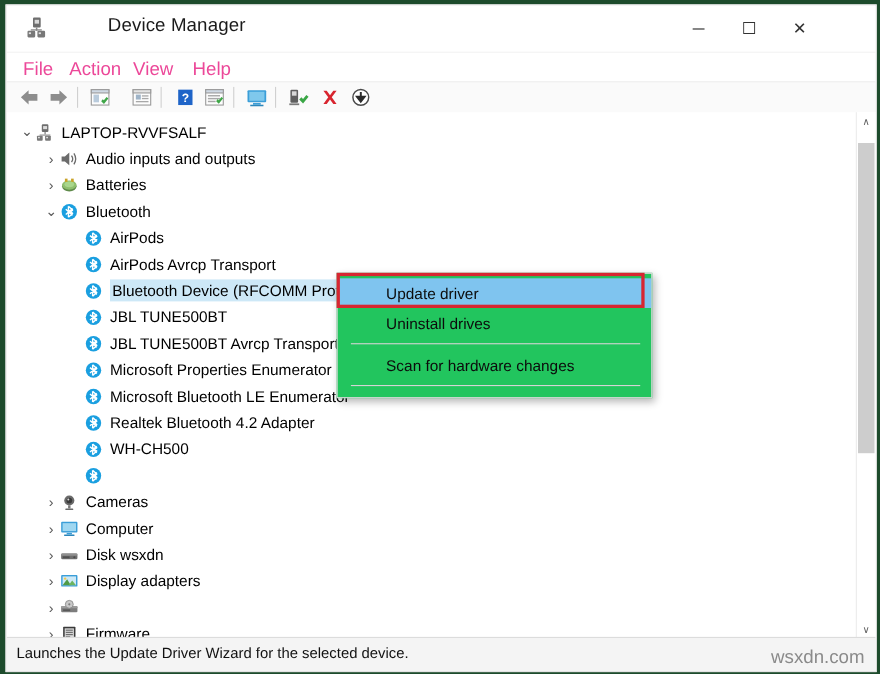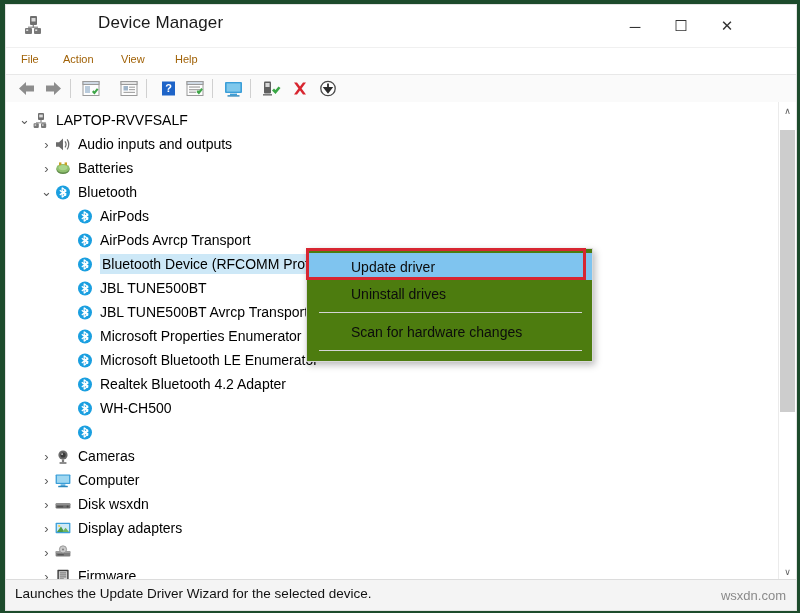--- a/index.html
+++ b/index.html
@@ -48,21 +48,21 @@
 
   
   #menubar{
     position:relative;
     height:26px;
     background:#ffffff;
     border-bottom:1px solid #e8e8e8;
   }
   .menuitem{
     position:absolute; top:4px;
-    font-size:11px; color:#a16207;
+    font-size:17px; color:#ec4899;
     padding:1px 3px;
   }
 
   
   #toolbar{
     position:relative;
     height:28px;
     background:#fafafa;
     border-bottom:1px solid #dcdcdc;
   }
@@ -129,29 +129,29 @@
     width:790px; height:30px;
     background:#f4f4f4;
     border-top:1px solid #dcdcdc;
   }
   #status-text{
     position:absolute; left:9px; top:6px;
     font-size:13.5px; color:#111;
   }
   #watermark{
     position:absolute; right:10px; top:8px;
-    font-size:13px; color:#8a8a8a;
+    font-size:17px; color:#8a8a8a;
   }
 
   
   #ctxmenu{
     position:absolute;
     left:300px; top:243px;
     width:285px;
-    background:#4d7c0f;
+    background:#22c55e;
     border:1px solid #d8d8d8;
     box-shadow:2px 3px 7px rgba(0,0,0,.28);
     padding:4px 0 5px 0;
     z-index:40;
   }
   .ctxitem{
     height:27px;
     display:flex; align-items:center;
     padding-left:44px;
     font-size:14px; color:#0c0c0c;

